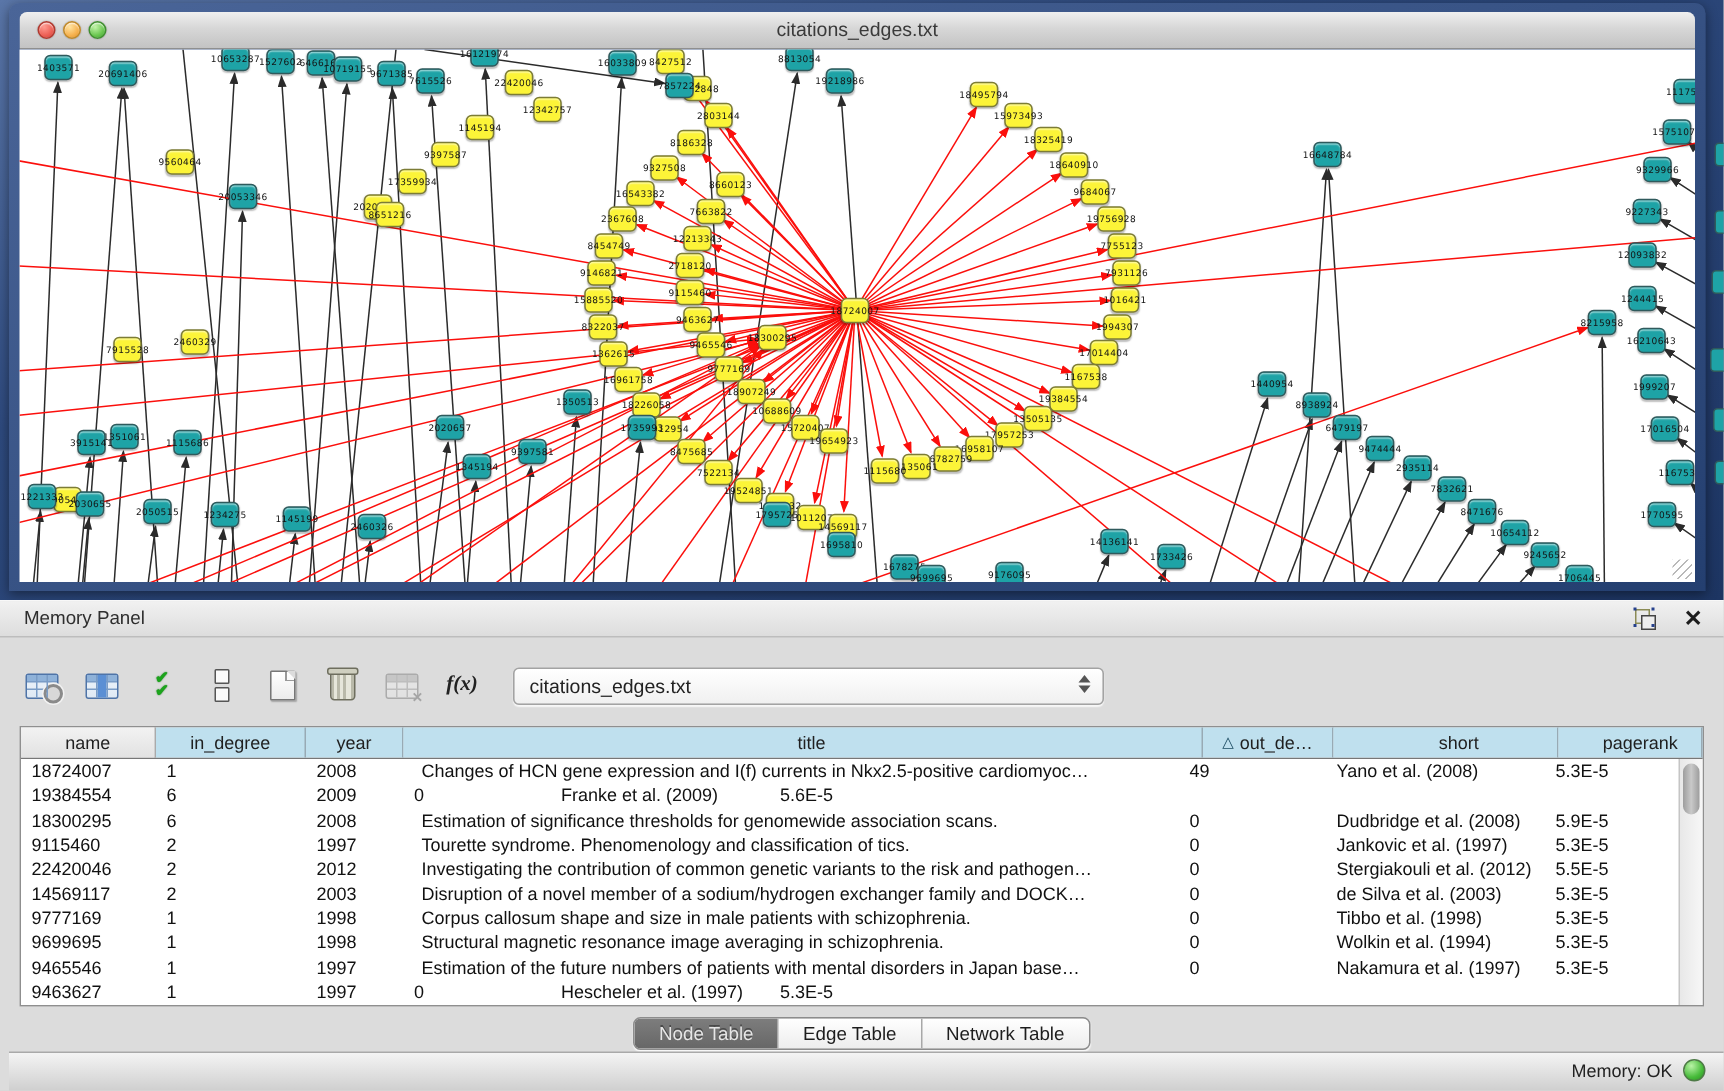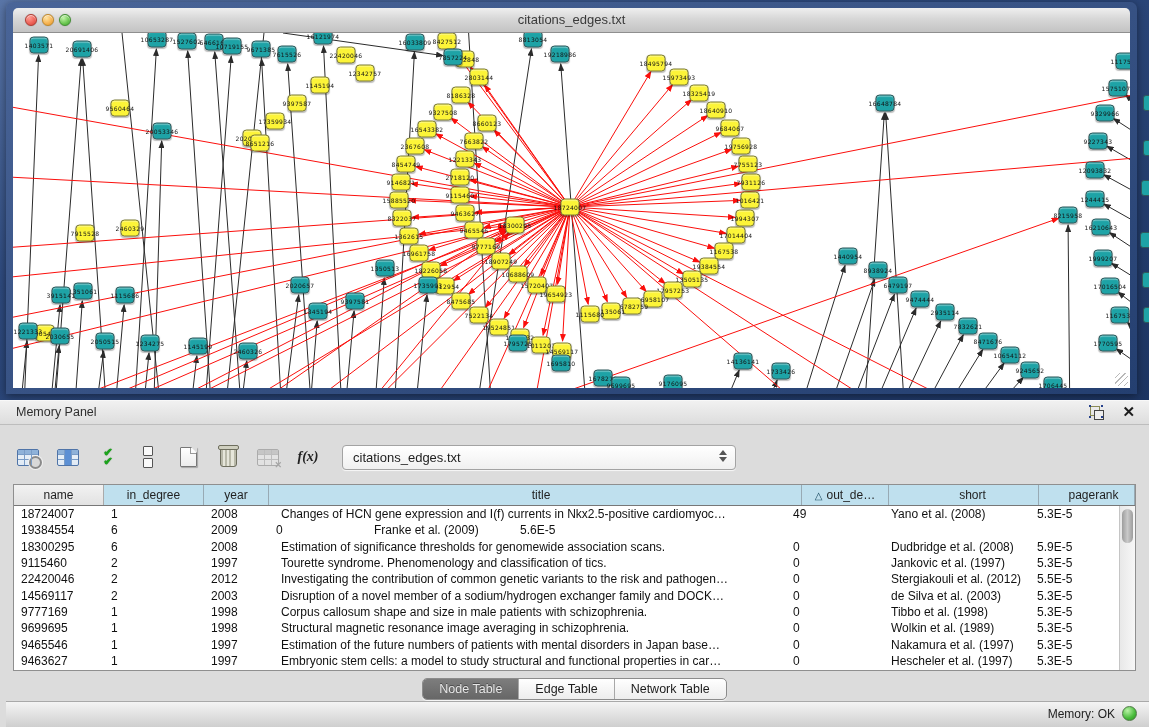--- a/index.html
+++ b/index.html
@@ -799,37 +799,36 @@
             <div class="tcell c-out">0</div>
             <div class="tcell c-short">Tibbo et al. (1998)</div>
             <div class="tcell c-page">5.3E-5</div>
           </div>
           <div class="trow">
             <div class="tcell c-name">9699695</div>
             <div class="tcell c-in">1</div>
             <div class="tcell c-year">1998</div>
             <div class="tcell c-title">Structural magnetic resonance image averaging in schizophrenia.</div>
             <div class="tcell c-out">0</div>
-            <div class="tcell c-short">Wolkin et al. (1989)</div>
+            <div class="tcell c-short">Wolkin et al. (1994)</div>
             <div class="tcell c-page">5.3E-5</div>
           </div>
           <div class="trow">
             <div class="tcell c-name">9465546</div>
             <div class="tcell c-in">1</div>
             <div class="tcell c-year">1997</div>
             <div class="tcell c-title">Estimation of the future numbers of patients with mental disorders in Japan base…</div>
             <div class="tcell c-out">0</div>
             <div class="tcell c-short">Nakamura et al. (1997)</div>
             <div class="tcell c-page">5.3E-5</div>
           </div>
           <div class="trow">
             <div class="tcell c-name">9463627</div>
             <div class="tcell c-in">1</div>
             <div class="tcell c-year">1997</div>
-            <div class="tcell c-title">Embryonic stem cells: a model to study structural and functional properties in car…</div>
             <div class="tcell c-out">0</div>
             <div class="tcell c-short">Hescheler et al. (1997)</div>
             <div class="tcell c-page">5.3E-5</div>
           </div>
         </div>
       <div class="vscroll">
         <div class="vthumb"></div>
       </div>
     </div>
   </div>

